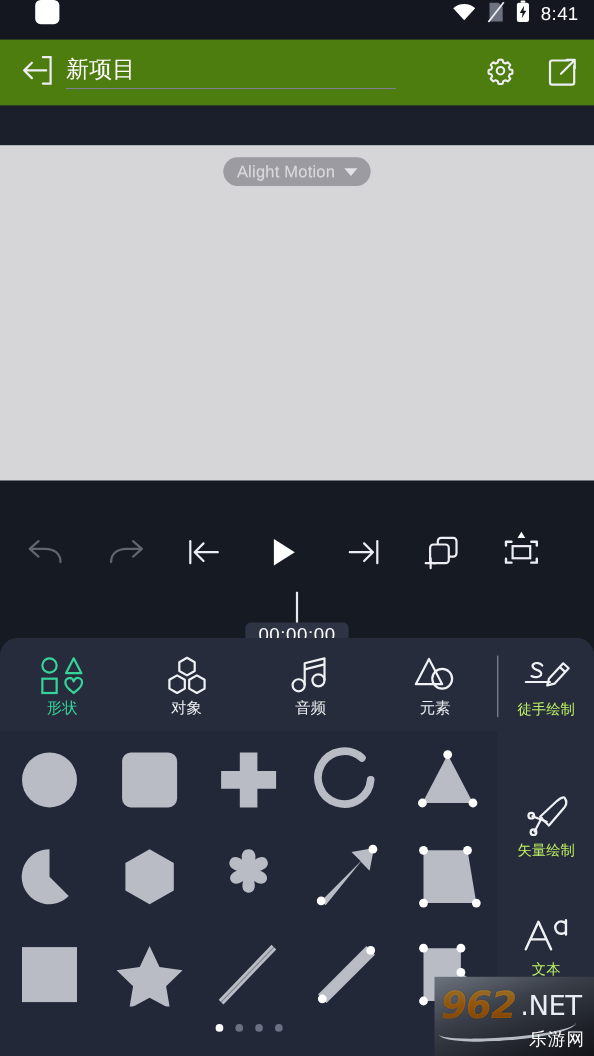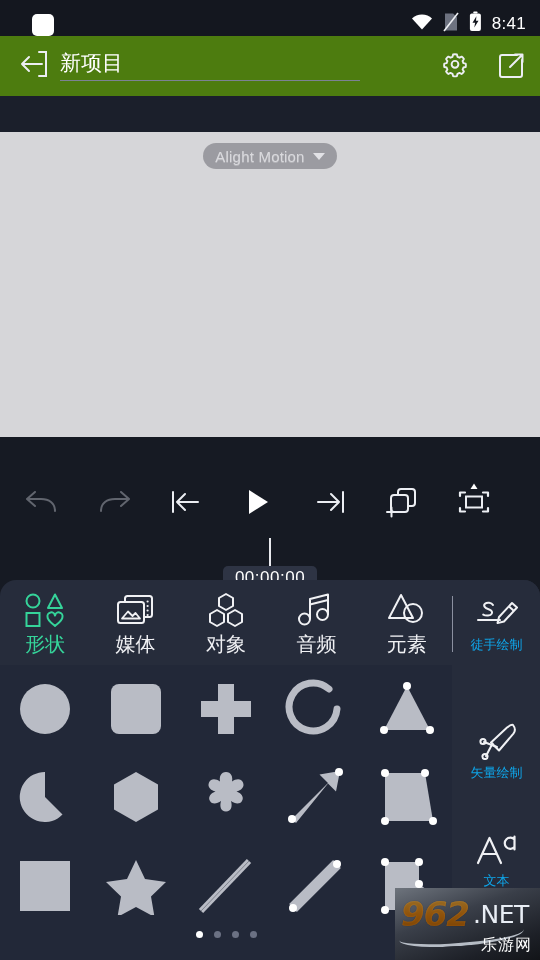--- a/index.html
+++ b/index.html
@@ -9,21 +9,21 @@
     font-family:"Liberation Sans", sans-serif;
     overflow:hidden;
     position:relative;
   }
   .screen { position:absolute; inset:0; width:540px; height:960px; }
 
   
   .statusbar {
     position:absolute; left:0; top:0; width:540px; height:36px;
     background:#14171f;
-    display:flex; align-items:flex-end;padding-left:12px;
+    display:flex; align-items:flex-start;padding-left:12px;
   }
   .sb-app-icon {
     width:22px; height:22px; margin-left:20px;
     background:#ffffff; border-radius:5px;
   }
   .sb-right {
     margin-left:auto; margin-right:14px;
     display:flex; align-items:center; gap:10px;
   }
   .sb-time { color:#ffffff; font-size:17px; letter-spacing:.3px; }
@@ -113,41 +113,41 @@
   .tabs {
     position:absolute; left:0; top:0; width:452px; height:85px;
     display:flex; align-items:center;
   }
   .tab {
     flex:1 1 0; height:85px;
     display:flex; flex-direction:column; align-items:center; justify-content:center;
     gap:3px;
   }
   .tab-ico { height:40px; display:flex; align-items:flex-end; justify-content:center; }
-  .tab-label { font-size:20px; color:#f0f1f4; }
+  .tab-label { font-size:14px; color:#f0f1f4; }
   .tab.active .tab-label { color:#35d49a; }
 
   .tab-divider {
     position:absolute; left:452px; top:16px; width:1.5px; height:56px;
     background:#8b90a0;
   }
 
   
   .right-rail {
     position:absolute; left:453px; top:0; width:87px; height:380px;
     background:#262c3b;
   }
   .rail-item {
     position:absolute; left:0; width:87px; height:85px;
     display:flex; flex-direction:column; align-items:center; justify-content:center; gap:4px;
   }
   .rail-item.r1 { top:0; }
   .rail-item.r2 { top:128px; }
   .rail-item.r3 { top:236px; }
-  .rail-label { font-size:13px; color:#0ea5e9; }
+  .rail-label { font-size:13px; color:#bef264; }
   .rail-ico { height:40px; display:flex; align-items:flex-end; justify-content:center; }
 
   
   .shape-area {
     position:absolute; left:0; top:85px; width:452px; height:295px;
     background:#222838;
   }
   .shape-grid {
     position:absolute; left:0; top:0; width:452px; height:265px;
     display:grid; grid-template-columns:repeat(5,1fr); grid-template-rows:repeat(3,1fr);
@@ -333,34 +333,20 @@
           <svg width="46" height="36" viewBox="0 0 46 36">
             <circle cx="11" cy="9" r="6.5" fill="none" stroke="#35d49a" stroke-width="2"></circle>
             <path d="M33 2.5 40 16H26z" fill="none" stroke="#35d49a" stroke-width="2" stroke-linejoin="round"></path>
             <rect x="4.5" y="21" width="13" height="13" fill="none" stroke="#35d49a" stroke-width="2"></rect>
             <path d="M33 34c-3-2.6-7.5-5.4-7.5-9.2a3.8 3.8 0 0 1 7.5-1.3 3.8 3.8 0 0 1 7.5 1.3c0 3.8-4.5 6.6-7.5 9.2z" fill="none" stroke="#35d49a" stroke-width="2" stroke-linejoin="round"></path>
           </svg>
         </span>
         <span class="tab-label">形状</span>
       </div>
 
-      <div class="tab">
-        <span class="tab-ico">
-          <svg width="42" height="34" viewBox="0 0 42 34">
-            <rect x="10" y="2" width="27" height="21" rx="2.5" fill="none" stroke="#f0f1f4" stroke-width="2"></rect>
-            <rect x="3" y="8" width="26" height="21" rx="2.5" fill="#262c3b" stroke="#f0f1f4" stroke-width="2"></rect>
-            <path d="M7 24.5l6-7 4.5 4.5 3-3 4.5 5.5z" fill="none" stroke="#f0f1f4" stroke-width="1.8" stroke-linejoin="round"></path>
-            <circle cx="32.6" cy="7.5" r="1.1" fill="#f0f1f4"></circle>
-            <circle cx="32.6" cy="12" r="1.1" fill="#f0f1f4"></circle>
-            <circle cx="32.6" cy="16.5" r="1.1" fill="#f0f1f4"></circle>
-            <circle cx="32.6" cy="21" r="1.1" fill="#f0f1f4"></circle>
-          </svg>
-        </span>
-        <span class="tab-label">媒体</span>
-      </div>
 
       <div class="tab">
         <span class="tab-ico">
           <svg width="40" height="36" viewBox="0 0 40 36">
             <path d="M20 2 27 6v8l-7 4-7-4V6z" fill="none" stroke="#f0f1f4" stroke-width="2" stroke-linejoin="round"></path>
             <path d="M11 18 18 22v8l-7 4-7-4v-8z" fill="none" stroke="#f0f1f4" stroke-width="2" stroke-linejoin="round"></path>
             <path d="M29 18 36 22v8l-7 4-7-4v-8z" fill="none" stroke="#f0f1f4" stroke-width="2" stroke-linejoin="round"></path>
           </svg>
         </span>
         <span class="tab-label">对象</span>

